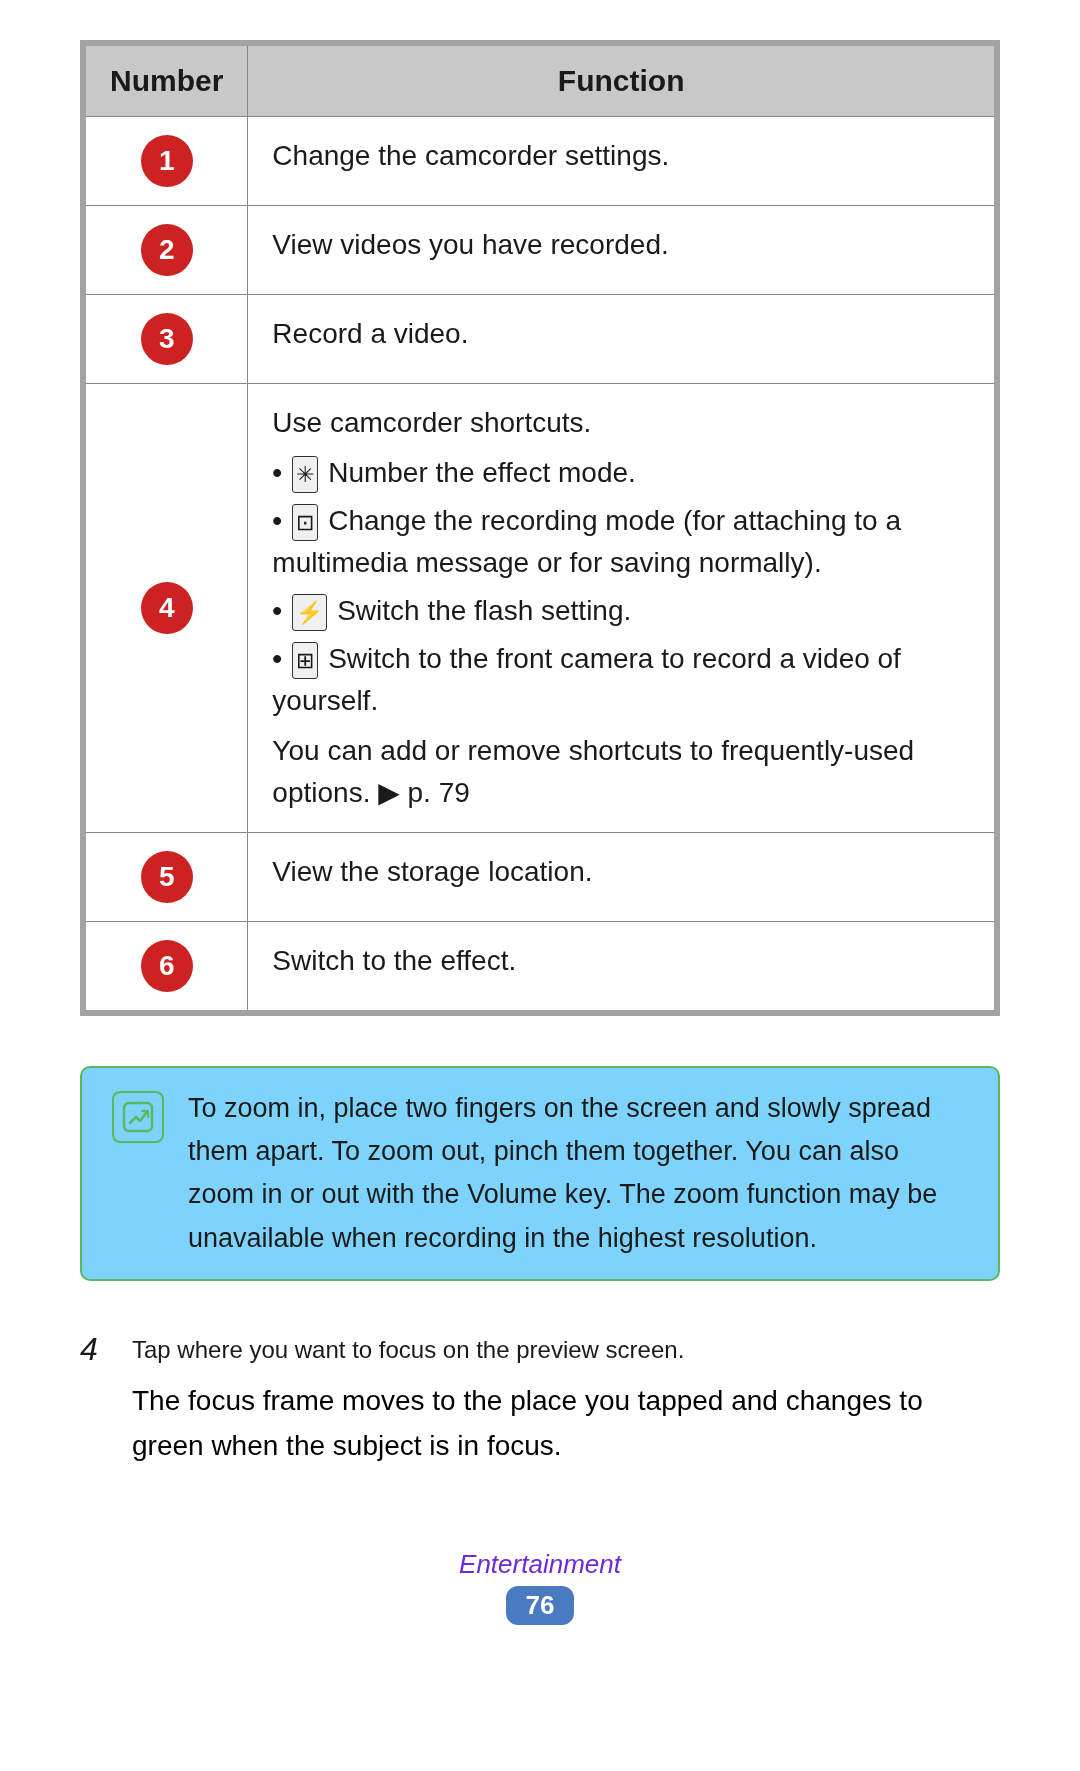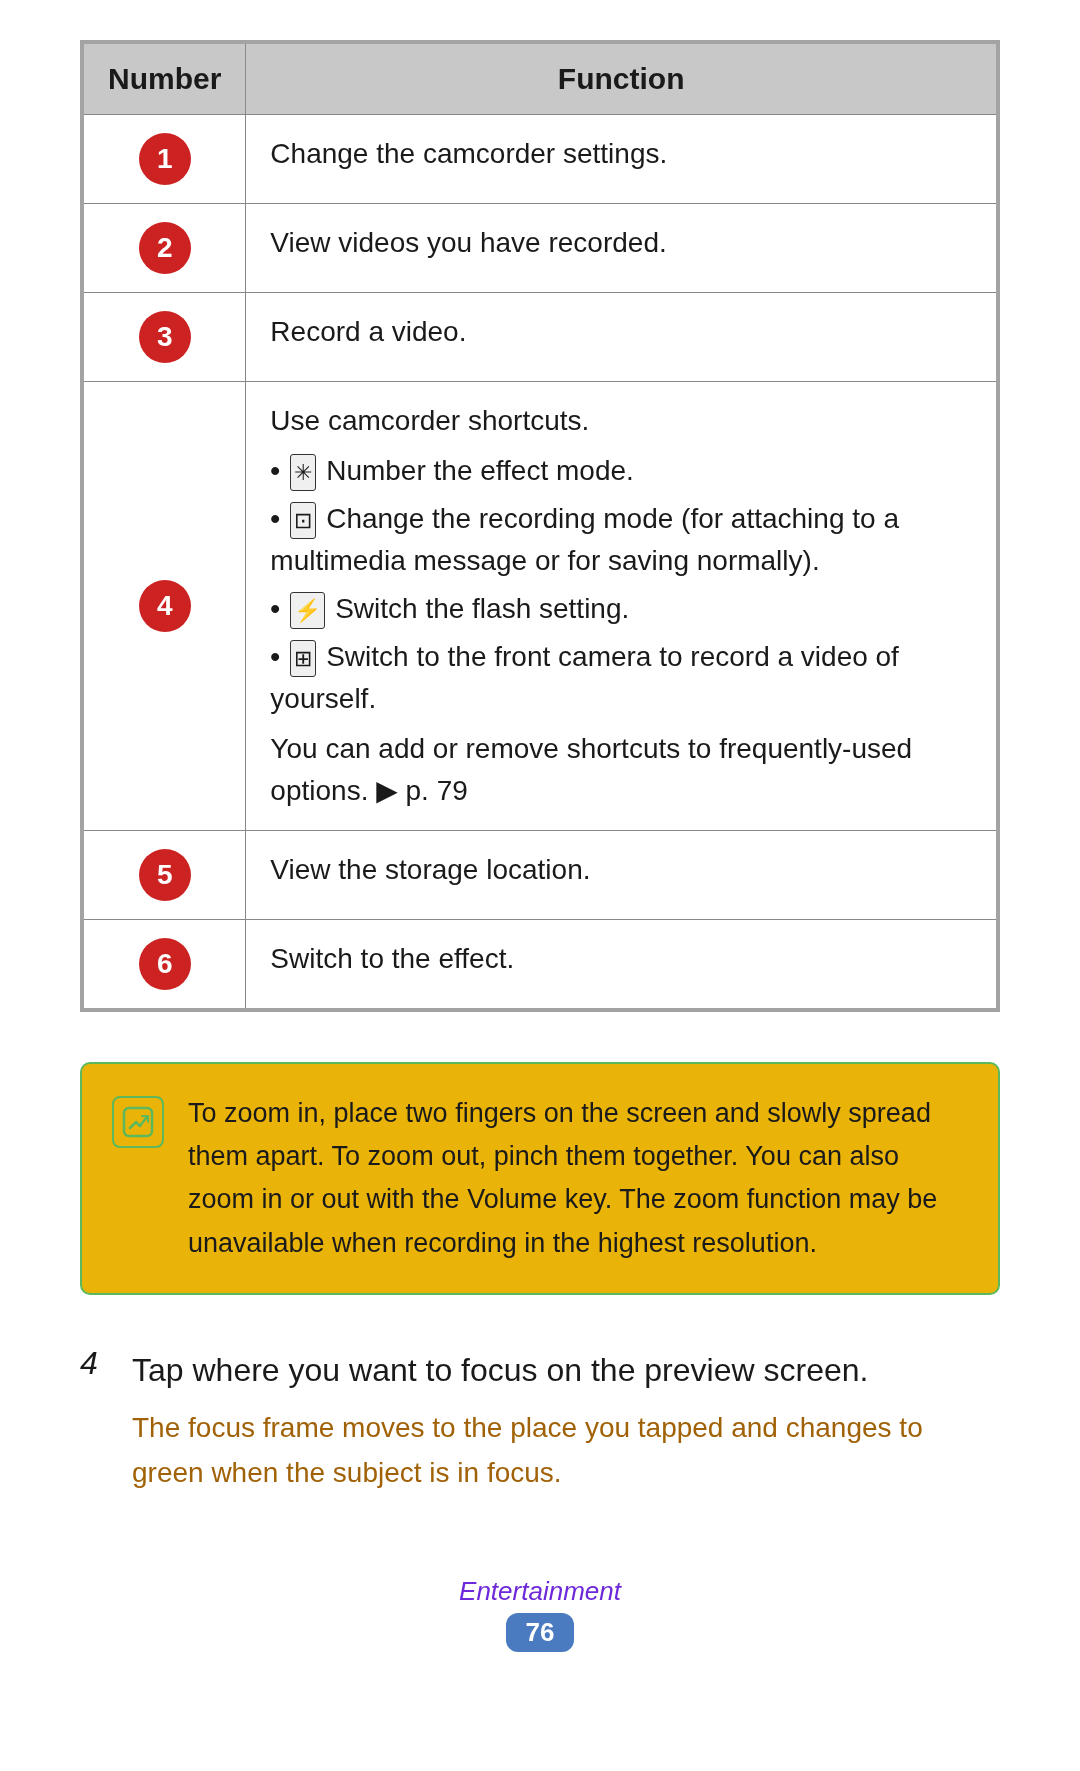--- a/index.html
+++ b/index.html
@@ -19,21 +19,21 @@
     }
 
     .page-content {
       width: 100%;
     }
 
     
     .function-table {
       width: 100%;
       border-collapse: collapse;
-      border: 4px solid #a3a3a3;
+      border: 6px solid #a3a3a3;
       margin-bottom: 50px;
     }
 
     .function-table th,
     .function-table td {
       border: 1px solid #888;
       padding: 18px 24px;
       vertical-align: top;
     }
 
@@ -100,23 +100,23 @@
       background: #f0f0f0;
     }
 
     
     .note-box {
       display: flex;
       align-items: flex-start;
       gap: 24px;
       border: 2.5px solid #5cb85c;
       border-radius: 10px;
-      padding: 28px 30px;
+      padding: 19px 30px;
       margin-bottom: 50px;
-      background: #eab308;
+      background: #7dd3fc;
     }
 
     .note-icon {
       flex-shrink: 0;
       width: 52px;
       height: 52px;
       border: 2.5px solid #5cb85c;
       border-radius: 8px;
       display: flex;
       align-items: center;
@@ -146,29 +146,29 @@
 
     .step-number {
       font-style: italic;
       font-size: 32px;
       color: #1a1a1a;
       flex-shrink: 0;
       min-width: 36px;
     }
 
     .step-text {
-      font-size: 32px;
+      font-size: 24px;
       line-height: 1.6;
       color: #1a1a1a;
     }
 
     .step-continuation {
       font-size: 28px;
       line-height: 1.6;
-      color: #a16207;
+      color: #000000;
       margin-left: 52px;
     }
 
     
     .page-footer {
       text-align: center;
       margin-top: 60px;
       padding-top: 20px;
     }
 

